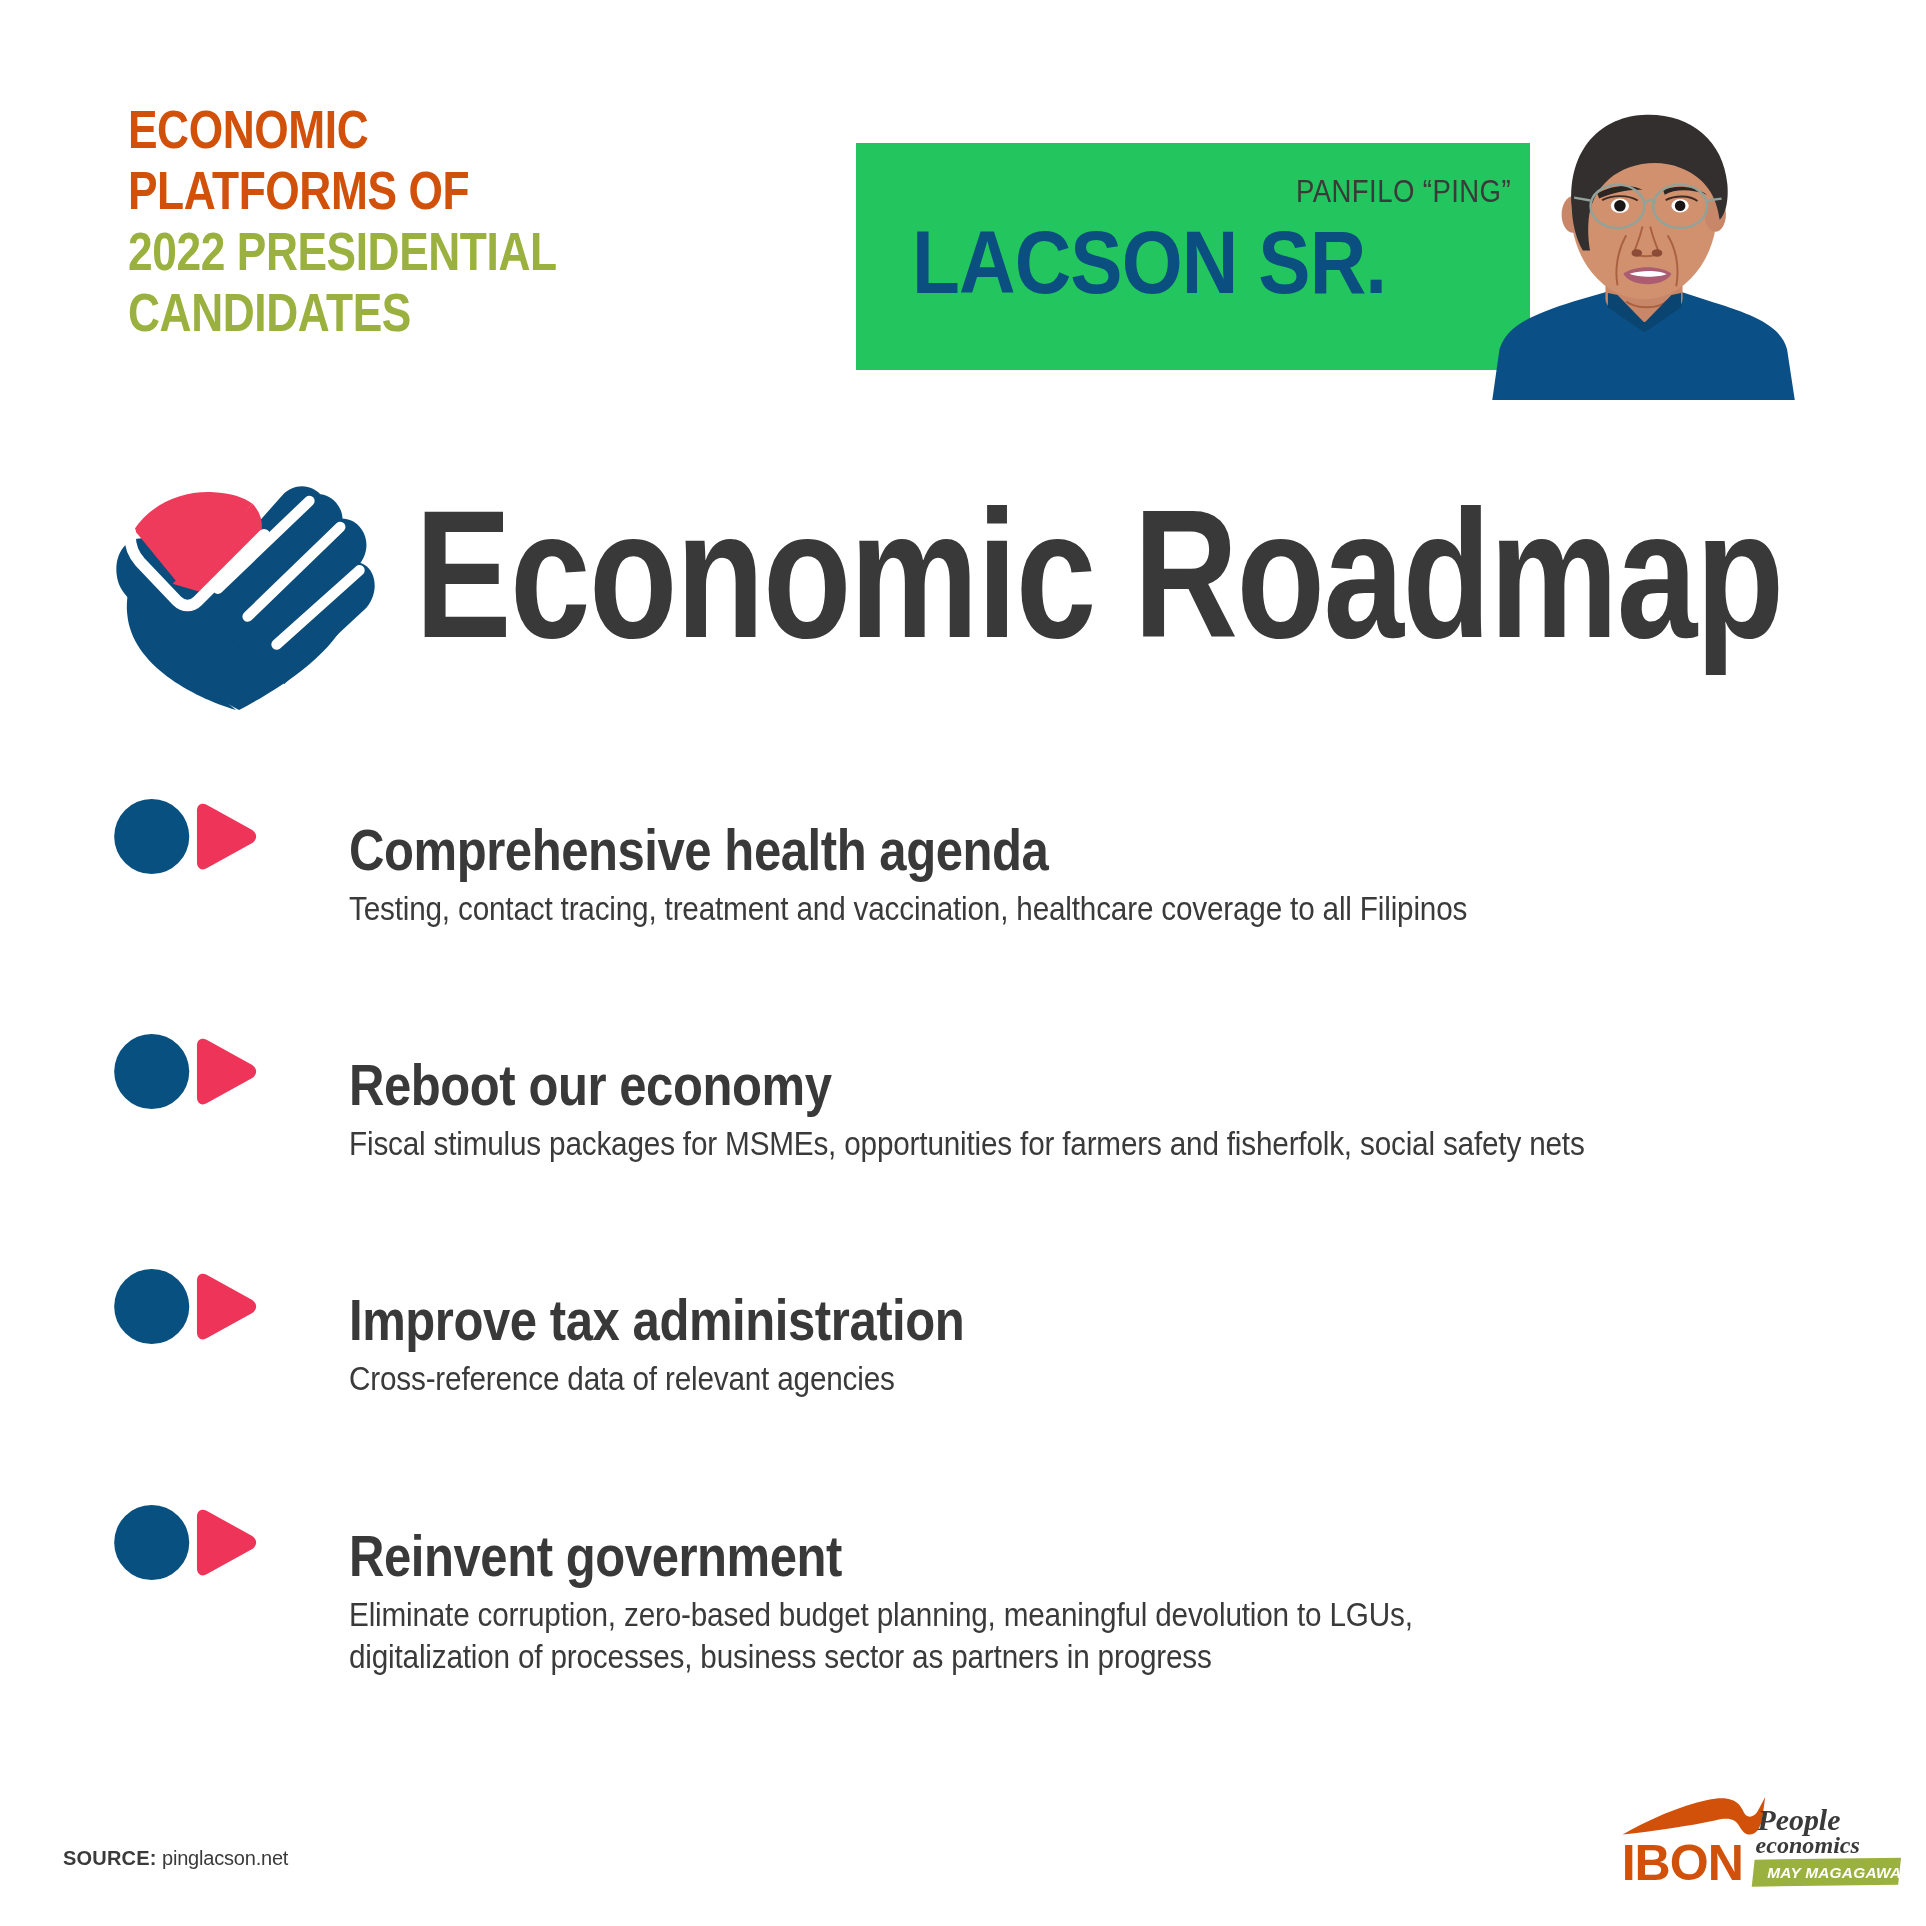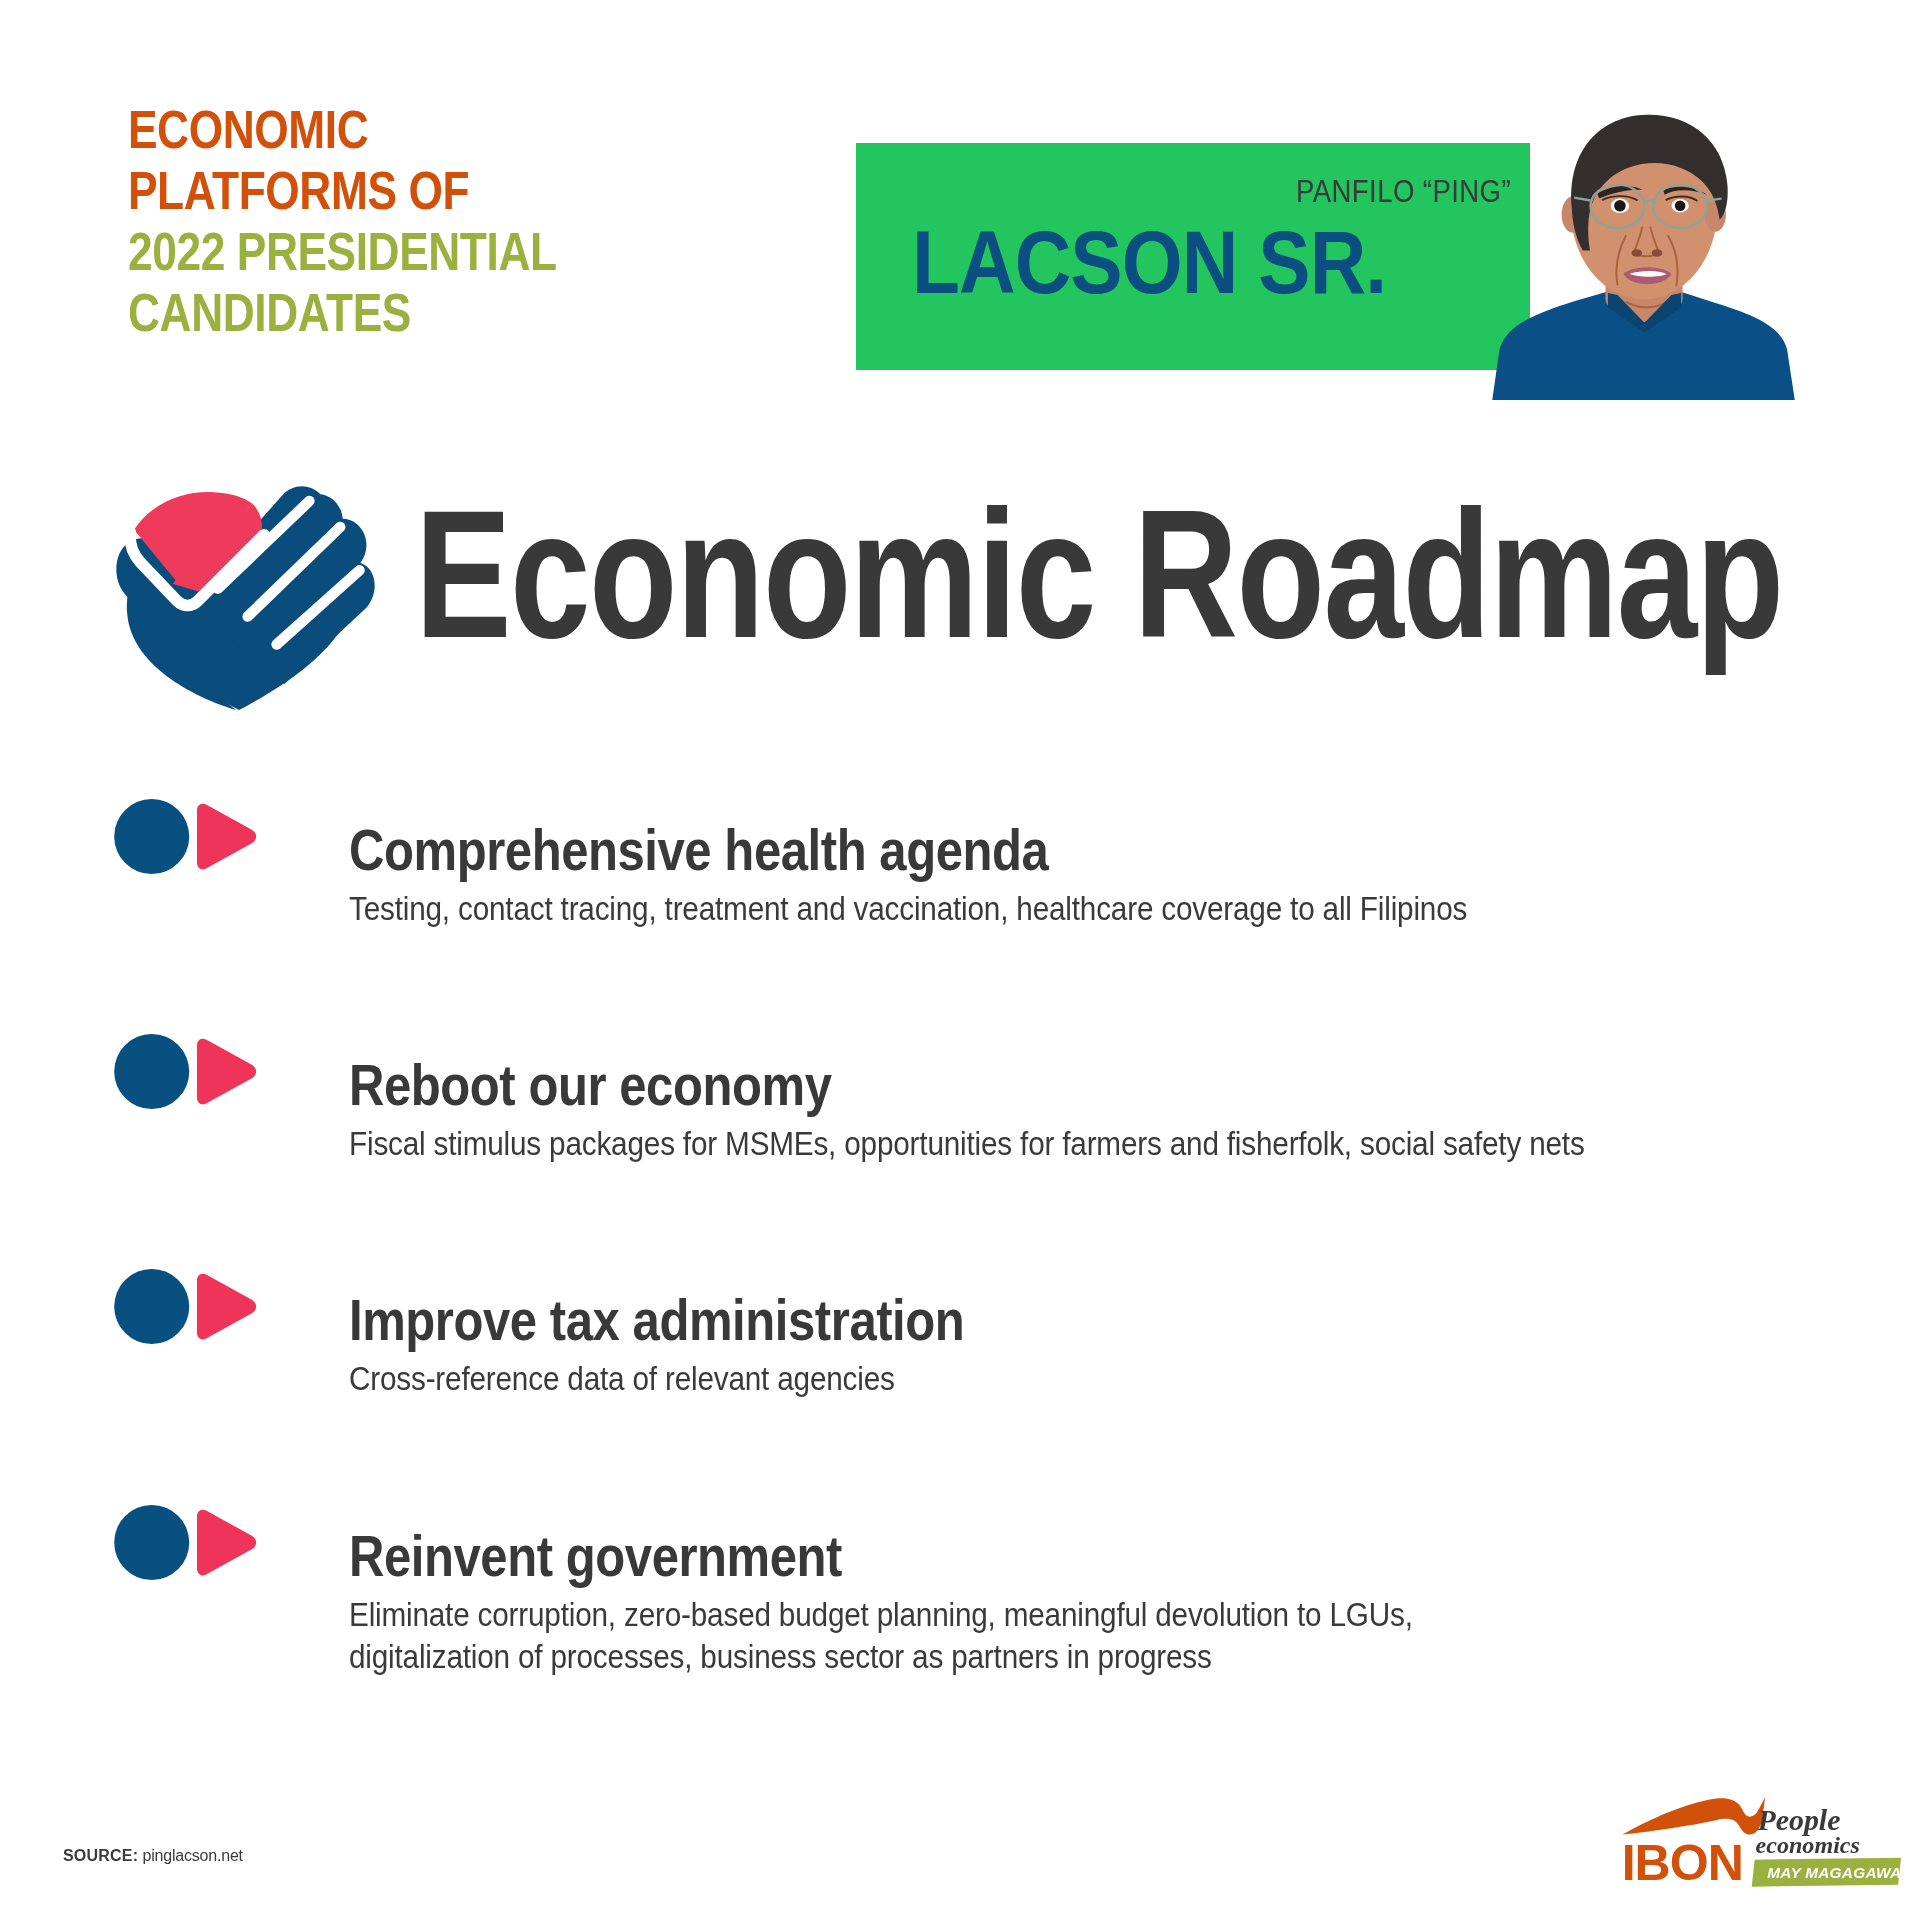--- a/index.html
+++ b/index.html
@@ -105,21 +105,21 @@
     letter-spacing:-0.2px;
     transform:scaleX(0.90);
     transform-origin:left top;
     white-space:pre-line;
   }
 
   
   #source {
     position:absolute;
     left:63px; top:1847px;
-    font-size:16px;
+    font-size:20px;
     color:#3A3A3A;
     letter-spacing:-0.2px;
   }
   #source b { font-weight:bold; letter-spacing:0.2px; }
 
   #social { position:absolute; left:1052px; top:1944px; height:53px; display:flex; align-items:flex-end; }
   .soc-circle {
     width:45px; height:45px; border-radius:50%;
     display:flex; align-items:center; justify-content:center;
     flex:0 0 auto;

